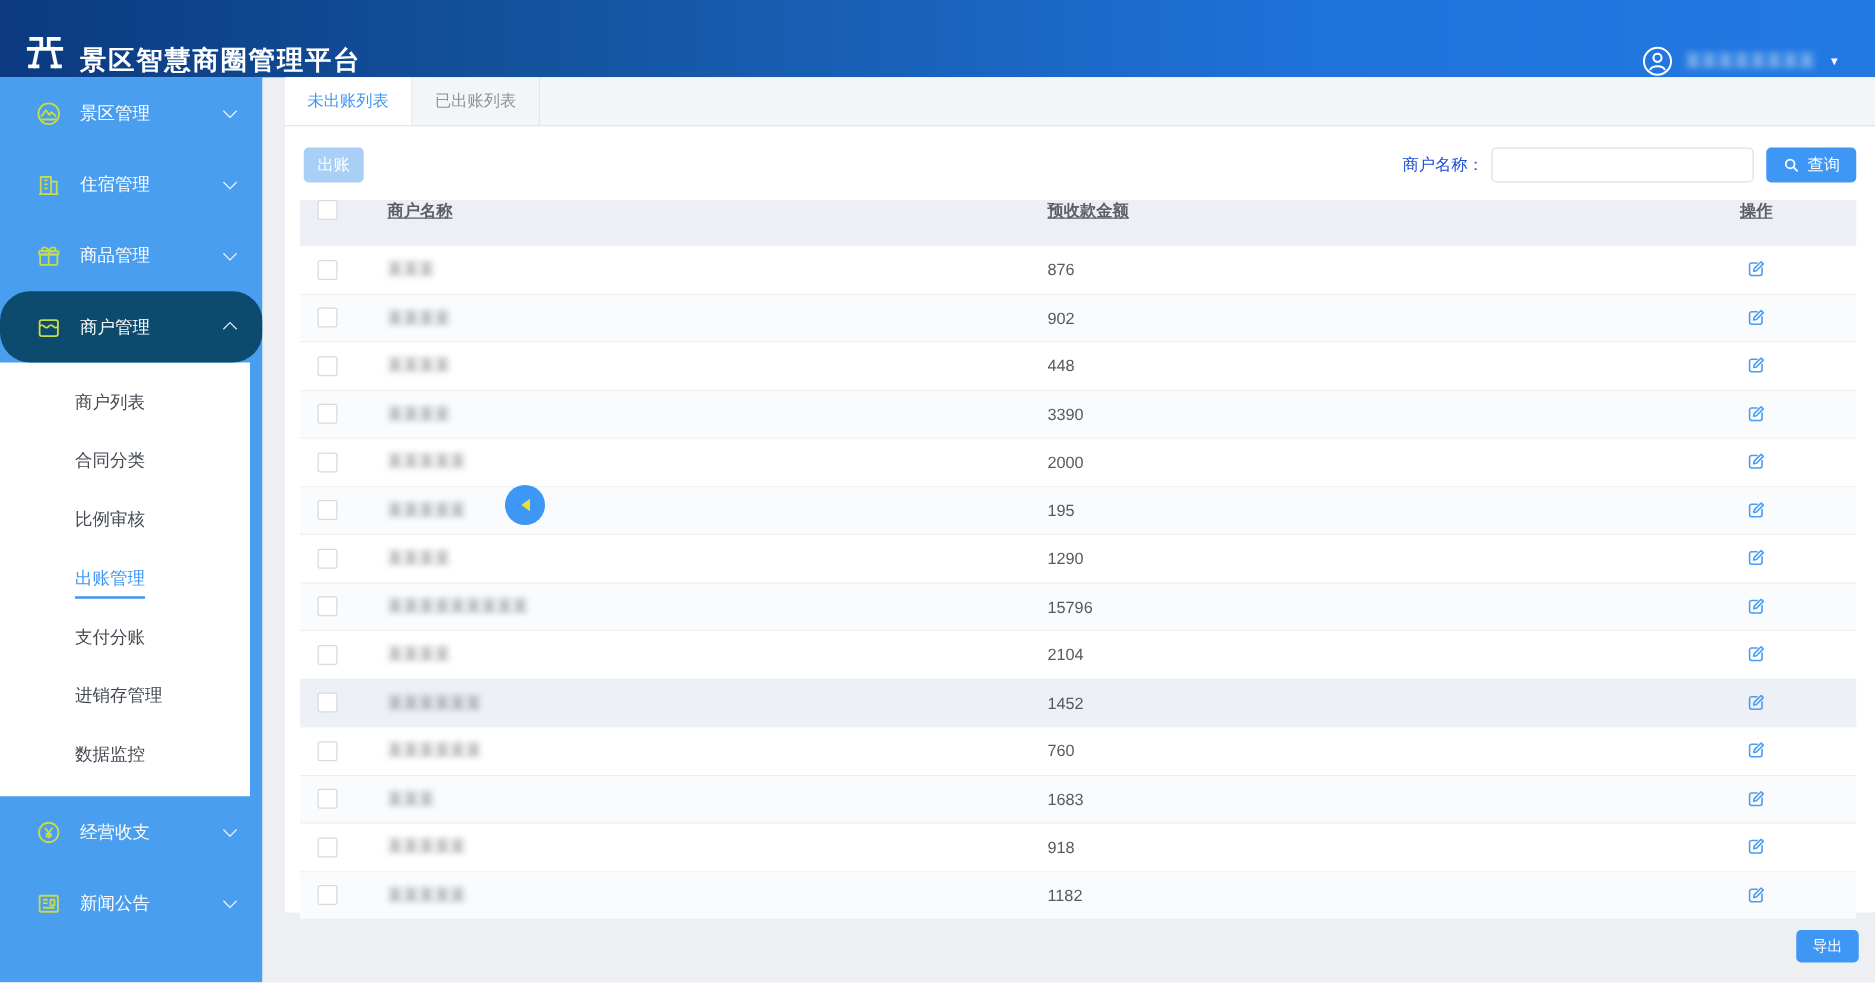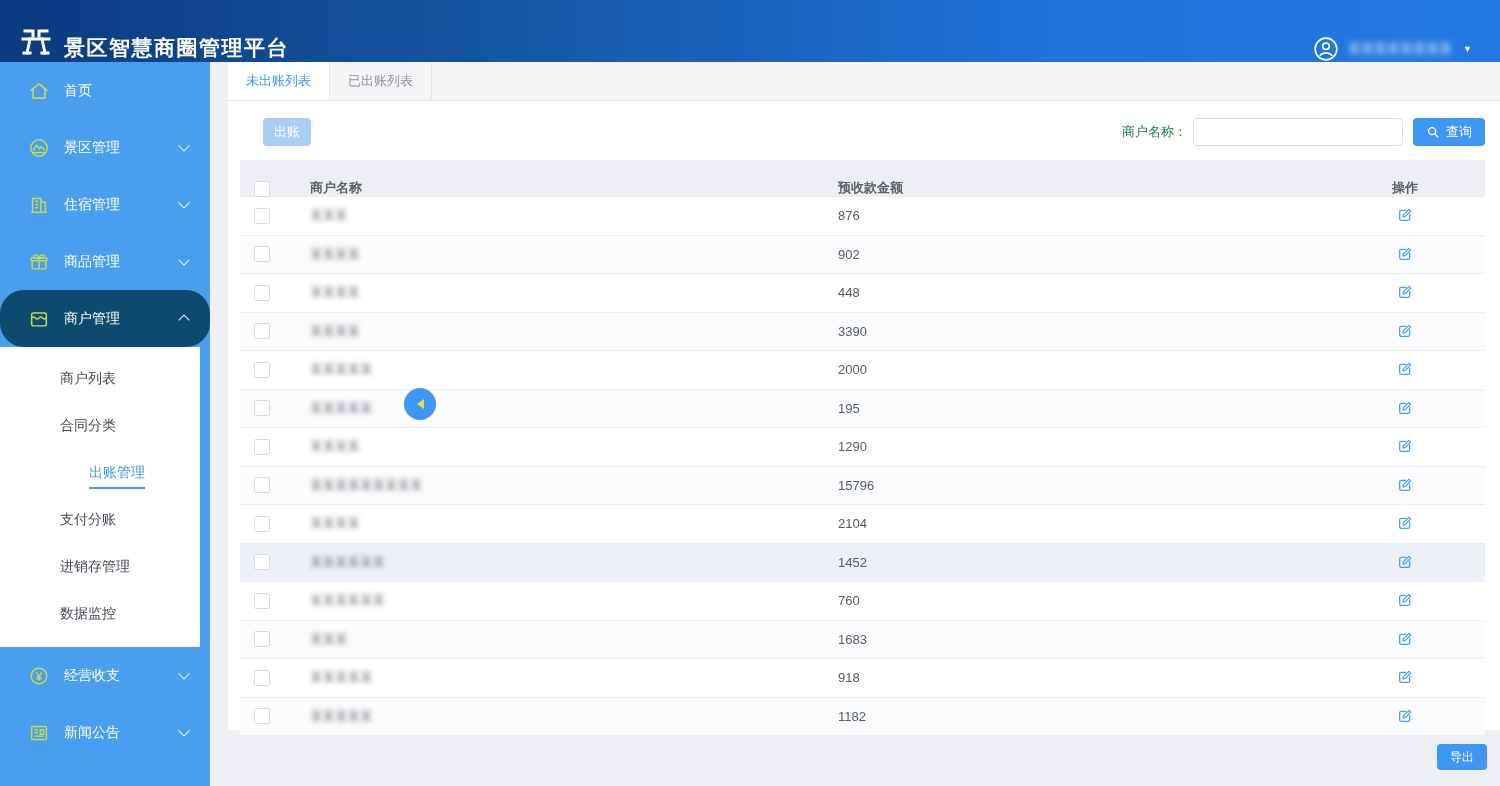--- a/index.html
+++ b/index.html
@@ -23,49 +23,49 @@
   .menu-item .mi-icon{width:22px;height:22px;margin-right:14px;display:flex;align-items:center;}
   .menu-item.active{background:#0c4a6e;border-radius:24px;}
   .chev{position:absolute;right:22px;width:7px;height:7px;border-left:1.6px solid rgba(255,255,255,.9);border-bottom:1.6px solid rgba(255,255,255,.9);}
   .chev.down{transform:rotate(-45deg);margin-top:-3px;}
   .chev.up{transform:rotate(135deg);margin-top:3px;}
 
   .submenu{width:200px;background:#ffffff;padding:8px 0 10px 0;}
   .submenu-item{height:47px;line-height:47px;padding-left:60px;font-size:14px;color:#454a52;cursor:pointer;}
   .submenu-item .lbl{display:inline-block;line-height:normal;padding-bottom:5px;border-bottom:2px solid transparent;}
   .submenu-item.active{color:#3e97f4;}
-  .submenu-item.active .lbl{border-bottom-color:#3e97f4;margin-left:29px;}
+  .submenu-item.active .lbl{border-bottom-color:#3e97f4;}
 
   .collapse-toggle{position:absolute;left:194px;top:326px;width:32px;height:32px;border-radius:50%;
     background:#3e97f4;cursor:pointer;z-index:5;}
   .collapse-toggle .tri{position:absolute;left:13px;top:11px;width:0;height:0;
     border-top:5px solid transparent;border-bottom:5px solid transparent;border-right:7px solid #e9df39;}
 
   
   .main{position:absolute;left:210px;top:62px;width:1290px;height:724px;background:#edeff3;}
   .card{position:absolute;left:18px;top:0;width:1272px;height:668px;background:#ffffff;}
 
   .tabstrip{height:38px;background:#f4f5f7;border-bottom:1px solid #e3e6eb;display:flex;}
   .tab{width:102px;height:38px;line-height:38px;text-align:center;font-size:13px;color:#8d929c;
     border-right:1px solid #e3e6eb;cursor:pointer;box-sizing:border-box;}
   .tab.active{background:#ffffff;color:#3e97f4;border-bottom:1px solid #ffffff;margin-bottom:-1px;}
 
   .toolbar{position:absolute;left:0;top:39px;width:100%;height:56px;}
   .btn{display:inline-flex;align-items:center;justify-content:center;border:none;border-radius:4px;
-    color:#ffffff;font-size:13px;cursor:pointer;font-family:inherit;margin-left:20px;}
+    color:#ffffff;font-size:13px;cursor:pointer;font-family:inherit;}
   .btn-billing{position:absolute;left:15px;top:17px;width:48px;height:28px;background:#a9cff7;cursor:not-allowed;}
   .search-group{position:absolute;right:15px;top:17px;display:flex;align-items:center;}
-  .search-label{font-size:13px;color:#15803d;margin-right:6px;}
+  .search-label{font-size:13px;color:#1d4ed8;margin-right:6px;}
   .search-input{width:196px;height:26px;border:1px solid #dcdfe6;border-radius:4px;padding:0 6px;
     font-size:13px;color:#333;outline:none;}
   .btn-search{width:72px;height:28px;background:#3e97f5;margin-left:10px;gap:6px;}
 
   
   .table{position:absolute;left:12px;top:98px;width:1245px;}
-  .thead{height:37px;background:#edeff4;display:flex;align-items:flex-end;font-size:13px;color:#5b6066;font-weight:600;}
+  .thead{height:37px;background:#edeff4;display:flex;align-items:flex-start;font-size:13px;color:#5b6066;font-weight:600;text-decoration:underline;}
   .trow{height:37.5px;display:flex;align-items:center;font-size:13px;color:#565b62;background:#ffffff;
     border-bottom:1px solid #eceef3;}
   .trow.stripe{background:#fafbfc;}
   .trow.hl{background:#edf1f7;}
   .c-check{width:62px;box-sizing:border-box;padding-left:14px;display:flex;align-items:center;}
   .c-name{width:528px;box-sizing:border-box;padding-left:8px;}
   .c-amount{width:495px;box-sizing:border-box;padding-left:8px;}
   .c-op{width:160px;text-align:center;}
   .checkbox{width:14px;height:14px;background:#ffffff;border:1px solid #d6dae1;border-radius:2px;cursor:pointer;}
   .name-blur{filter:blur(2.6px);color:#6e737a;font-size:12.5px;user-select:none;}
@@ -101,29 +101,20 @@
           <path d="M6.5 18.5 c1.2-3.8 9.8-3.8 11 0"></path>
         </svg>
       </span>
       <span class="user-name">某某某某某某某某</span>
       <span class="caret">▼</span>
     </div>
   </header>
 
   <nav class="sidebar">
 
-    <div class="menu-item">
-      <span class="mi-icon">
-        <svg width="22" height="22" viewBox="0 0 24 24" fill="none" stroke="#c9d94c" stroke-width="1.7" stroke-linejoin="round">
-          <path d="M3 11.5 L12 4.2 L21 11.5"></path>
-            <path d="M5.5 9.6 V19.8 H18.5 V9.6"></path>
-        </svg>
-      </span>
-      <span>首页</span>
-    </div>
 
     <div class="menu-item">
       <span class="mi-icon">
         <svg width="22" height="22" viewBox="0 0 24 24" fill="none" stroke="#c9d94c" stroke-width="1.6" stroke-linejoin="round">
           <circle cx="12" cy="12" r="9"></circle>
           <path d="M5.5 14.5 l4-5.5 3 4 2-2.5 4 4"></path>
           <path d="M5.5 17 h13"></path>
         </svg>
       </span>
       <span>景区管理</span>
@@ -164,20 +155,21 @@
           <path d="M4 11 q2-2.2 4 0 t4 0 t4 0 t4 0"></path>
         </svg>
       </span>
       <span>商户管理</span>
       <span class="chev up"></span>
     </div>
 
     <div class="submenu">
       <div class="submenu-item"><span class="lbl">商户列表</span></div>
       <div class="submenu-item"><span class="lbl">合同分类</span></div>
+      <div class="submenu-item"><span class="lbl">比例审核</span></div>
       <div class="submenu-item active"><span class="lbl">出账管理</span></div>
       <div class="submenu-item"><span class="lbl">支付分账</span></div>
       <div class="submenu-item"><span class="lbl">进销存管理</span></div>
       <div class="submenu-item"><span class="lbl">数据监控</span></div>
     </div>
 
     <div class="menu-item">
       <span class="mi-icon">
         <svg width="22" height="22" viewBox="0 0 24 24" fill="none" stroke="#c9d94c" stroke-width="1.6" stroke-linejoin="round">
           <circle cx="12" cy="12" r="8.5"></circle>

